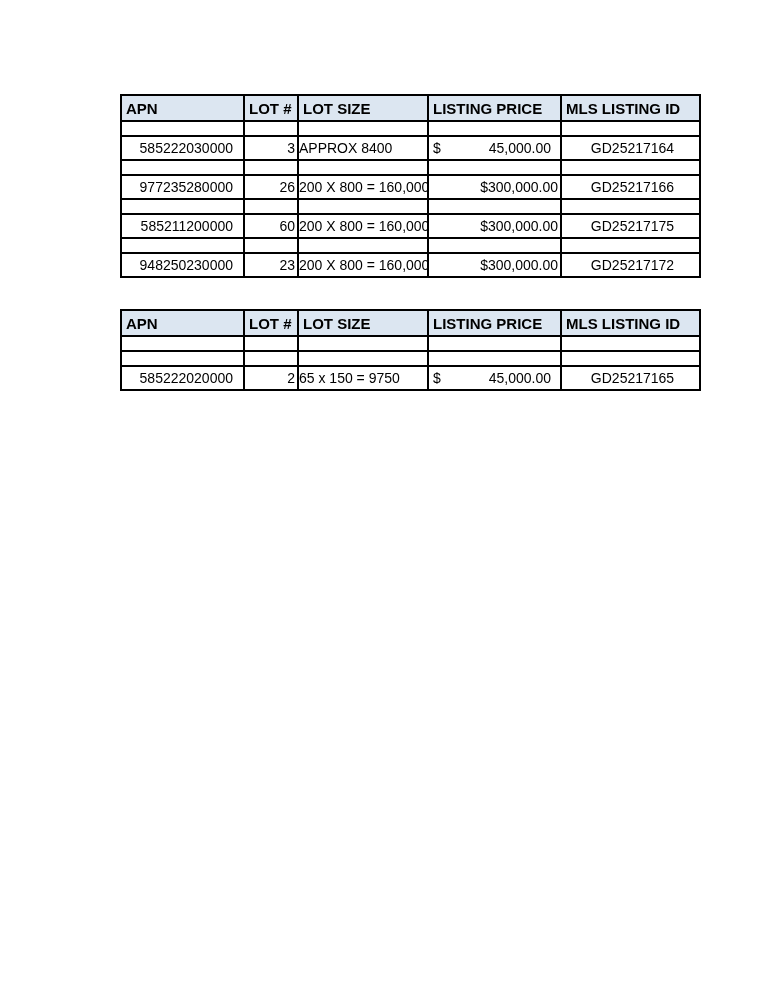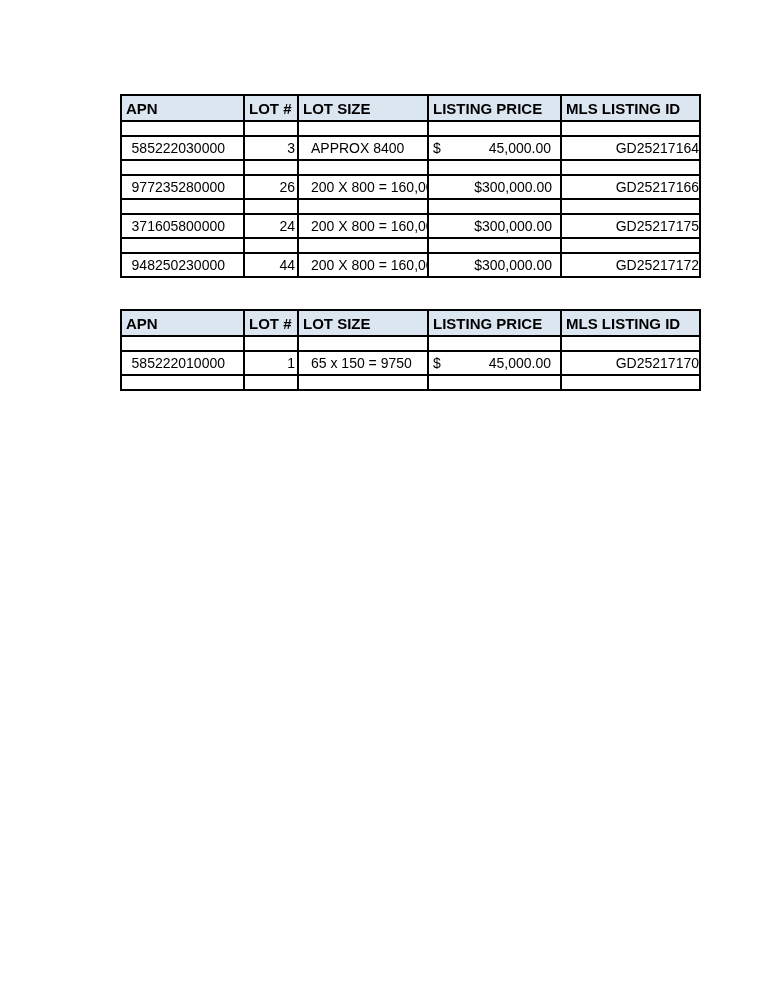--- a/index.html
+++ b/index.html
@@ -37,27 +37,27 @@
     background: #dce6f1;
     font-weight: bold;
     font-size: 15px;
     text-align: left;
     padding-left: 4px;
     height: 24px;
   }
   .sheet-table tr.data-row td { height: 22px; }
   .sheet-table tr.spacer-row td { height: 13px; }
 
-  td.apn   { text-align: right; padding-right: 18px; }
+  td.apn   { text-align: right; padding-right: 10px; }
   td.lot   { text-align: right; padding-right: 2px; }
-  td.size  { text-align: left;  padding-left: 12px; }
-  td.mls   { text-align: right;  padding-left: 4px; }
+  td.size  { text-align: left;  padding-left: 0; }
+  td.mls   { text-align: center;  padding-left: 4px; }
   td.price { text-align: right; padding-right: 9px; padding-left: 4px; }
   td.price .cur { float: left; }
-  td.price.plain { padding-right: 8px; }
+  td.price.plain { padding-right: 2px; }
 </style>
 </head>
 <body>
 
 <table class="sheet-table" id="upper-table">
   <colgroup>
     <col style="width:123px">
       <col style="width:54px">
       <col style="width:130px">
       <col style="width:133px">
@@ -103,37 +103,37 @@
     </tr>
 
     <tr class="spacer-row">
       <td></td>
         <td></td>
         <td></td>
         <td></td>
         <td></td>
     </tr>
     <tr class="data-row">
-      <td class="apn">371605800000</td>
-      <td class="lot">24</td>
+      <td class="apn">585211200000</td>
+      <td class="lot">60</td>
       <td class="size">200 X 800 = 160,000</td>
       <td class="price plain"><span class="cur"></span><span class="amt">$300,000.00</span></td>
       <td class="mls">GD25217175</td>
     </tr>
 
     <tr class="spacer-row">
       <td></td>
         <td></td>
         <td></td>
         <td></td>
         <td></td>
     </tr>
     <tr class="data-row">
       <td class="apn">948250230000</td>
-      <td class="lot">44</td>
+      <td class="lot">23</td>
       <td class="size">200 X 800 = 160,000</td>
       <td class="price plain"><span class="cur"></span><span class="amt">$300,000.00</span></td>
       <td class="mls">GD25217172</td>
     </tr>
   </tbody>
 </table>
 
 <table class="sheet-table" id="lower-table">
   <colgroup>
     <col style="width:123px">
@@ -151,29 +151,29 @@
       <th>MLS LISTING ID</th>
     </tr>
 
     <tr class="spacer-row">
       <td></td>
         <td></td>
         <td></td>
         <td></td>
         <td></td>
     </tr>
-    <tr class="data-row">
-      <td class="apn">585222010000</td>
-      <td class="lot">1</td>
-      <td class="size">65 x 150 = 9750</td>
-      <td class="price"><span class="cur">$</span><span class="amt">45,000.00</span></td>
-      <td class="mls">GD25217170</td>
-    </tr>
 
     <tr class="spacer-row">
       <td></td>
         <td></td>
         <td></td>
         <td></td>
         <td></td>
     </tr>
+    <tr class="data-row">
+      <td class="apn">585222020000</td>
+      <td class="lot">2</td>
+      <td class="size">65 x 150 = 9750</td>
+      <td class="price"><span class="cur">$</span><span class="amt">45,000.00</span></td>
+      <td class="mls">GD25217165</td>
+    </tr>
   </tbody>
 </table>
 
 </body></html>

